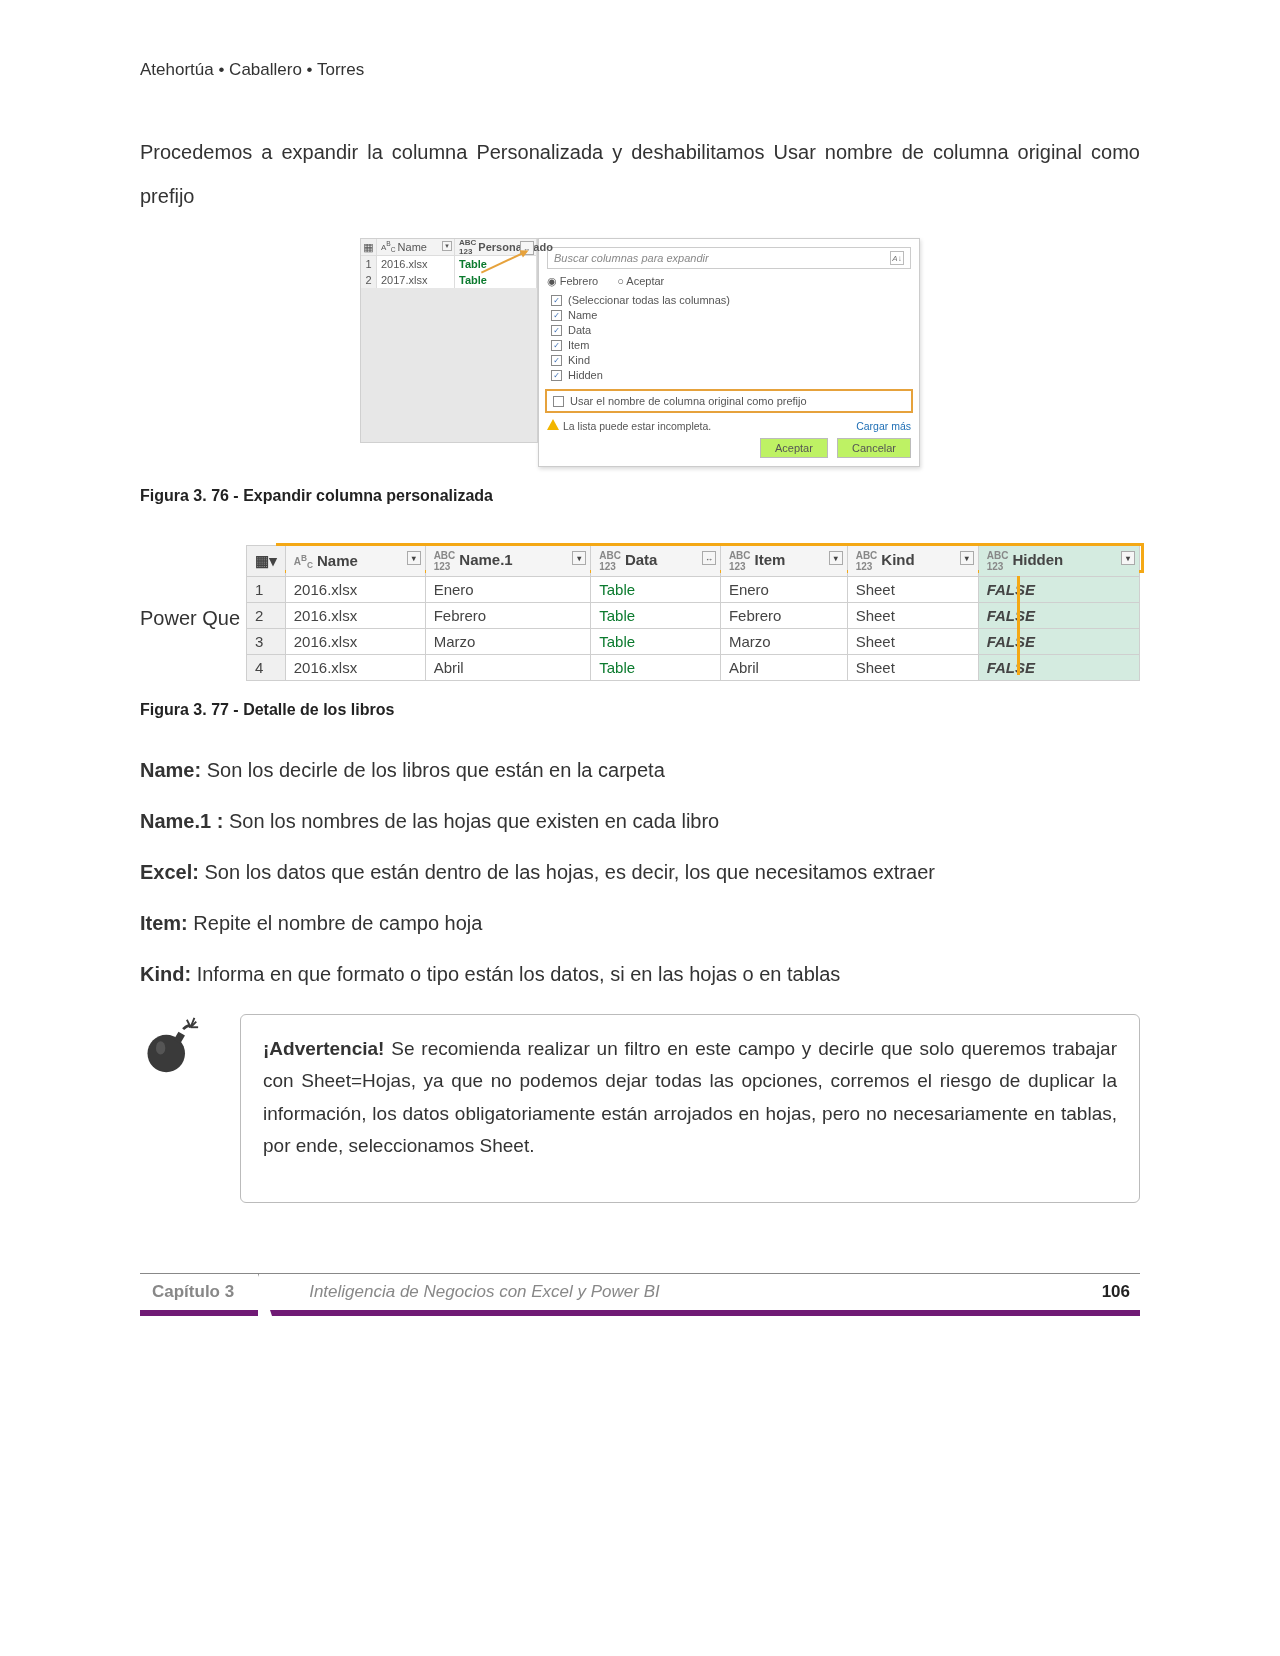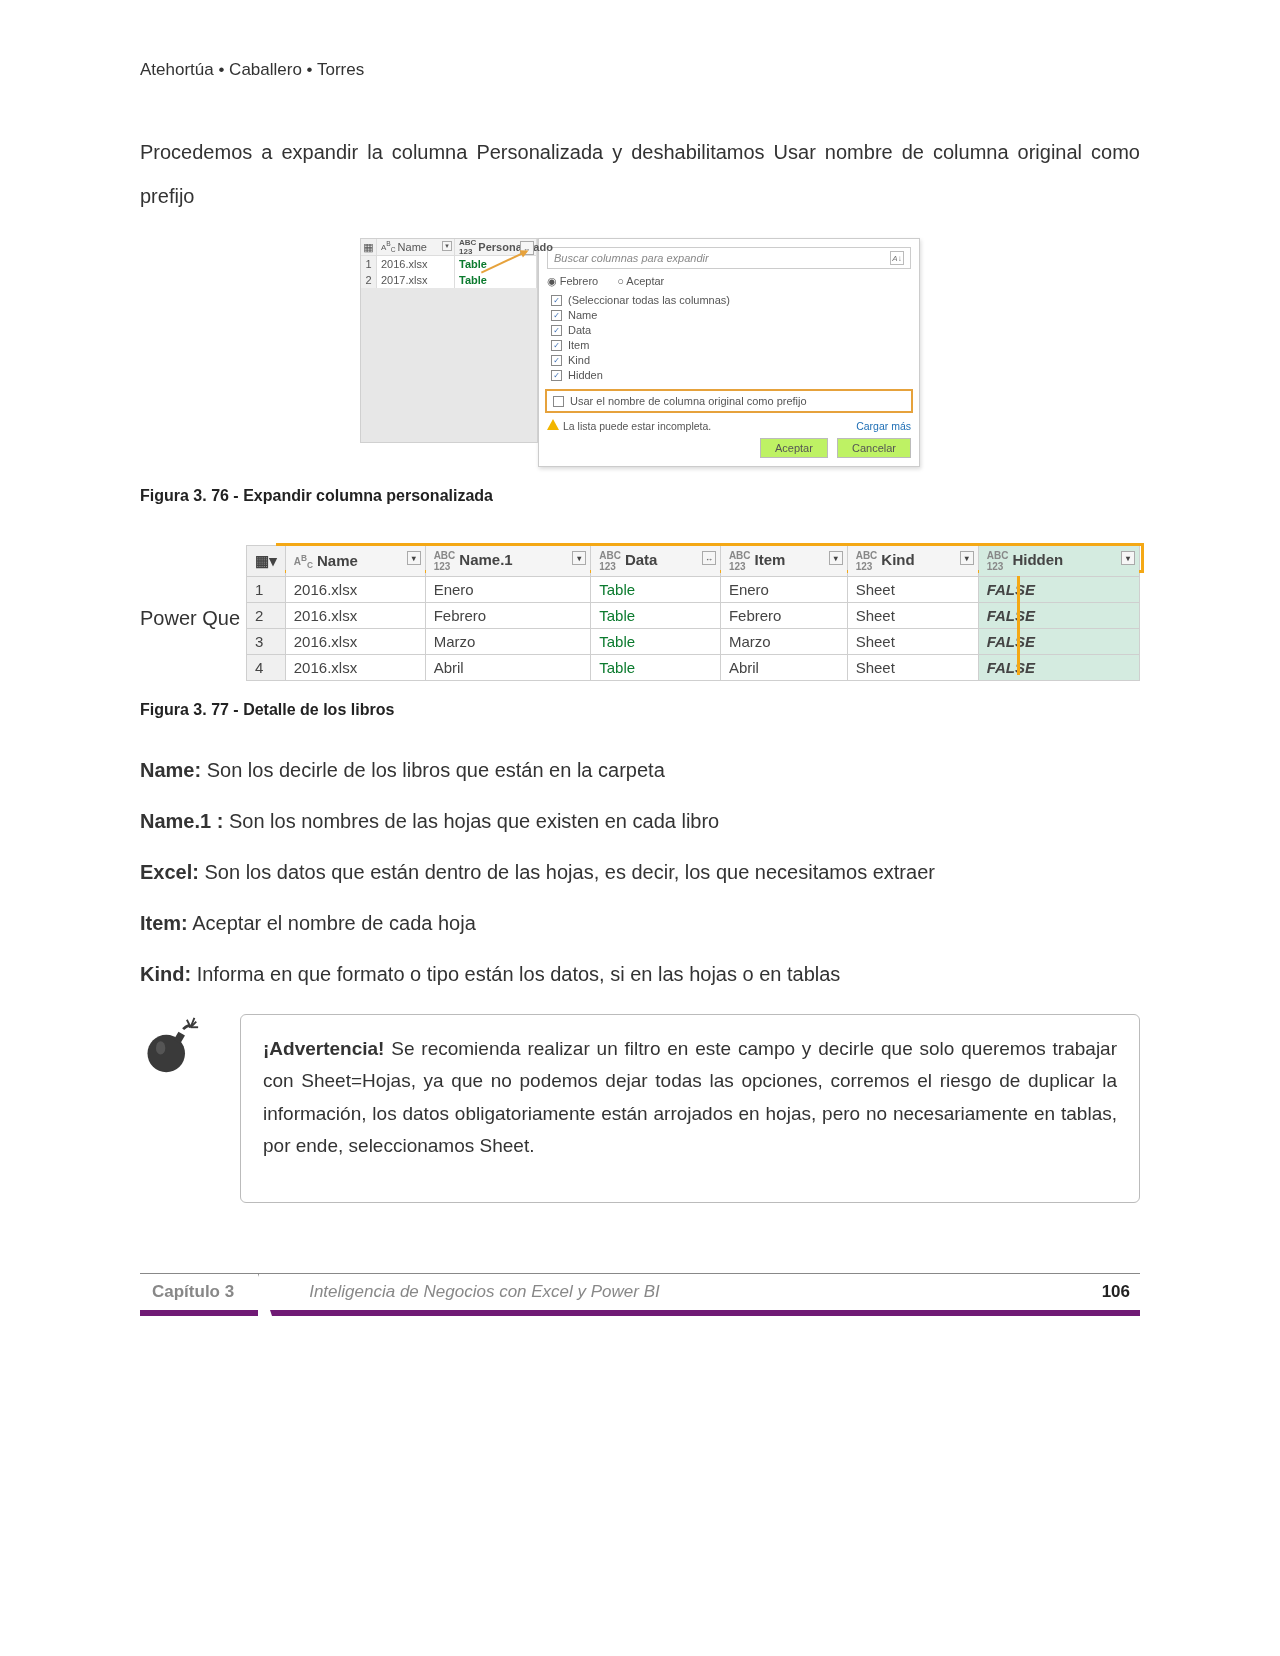--- a/index.html
+++ b/index.html
@@ -409,21 +409,21 @@
           </tbody>
       </table>
     </div>
   </div>
   <div class="figure-caption">Figura 3. 77 - Detalle de los libros</div>
 
   <div class="desc-list">
     <p><span class="bold-label">Name:</span><span> Son los decirle de los libros que están en la carpeta</span></p>
     <p><span class="bold-label">Name.1 :</span><span> Son los nombres de las hojas que existen en cada libro</span></p>
     <p><span class="bold-label">Excel:</span><span> Son los datos que están dentro de las hojas, es decir, los que necesitamos extraer</span></p>
-    <p><span class="bold-label">Item:</span><span> Aceptar el nombre de cada hoja</span></p>
+    <p><span class="bold-label">Item:</span><span> Repite el nombre de campo hoja</span></p>
     <p><span class="bold-label">Kind:</span><span> Informa en que formato o tipo están los datos, si en las hojas o en tablas</span></p>
   </div>
 
   <div class="warn-wrap">
     <div class="warn-icon">
       <svg viewBox="0 0 64 64">
         <circle cx="28" cy="40" r="20" fill="#3a3a3a"></circle>
         <ellipse cx="22" cy="34" rx="5" ry="7" fill="#555"></ellipse>
         <rect x="38" y="18" width="8" height="10" fill="#3a3a3a" transform="rotate(30 42 23)"></rect>
         <path d="M46 14 Q52 8 54 12" stroke="#3a3a3a" stroke-width="3" fill="none"></path>

